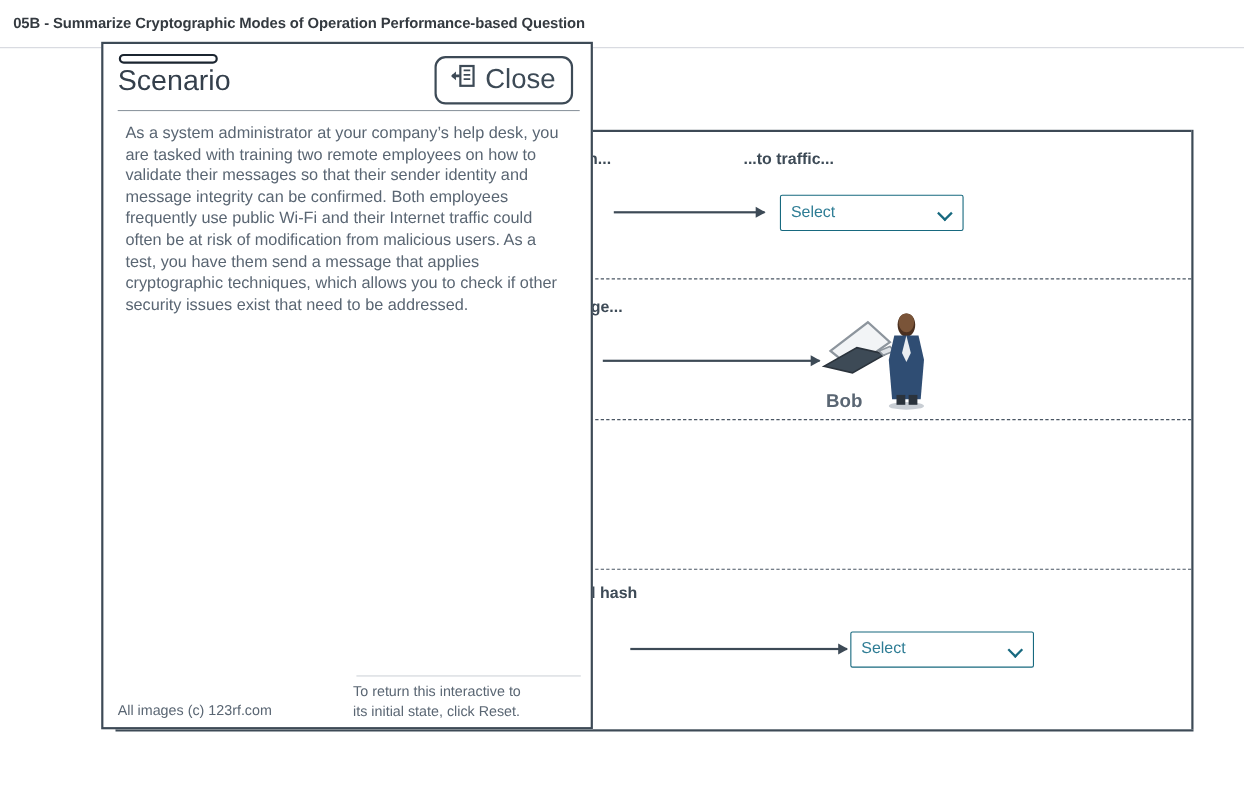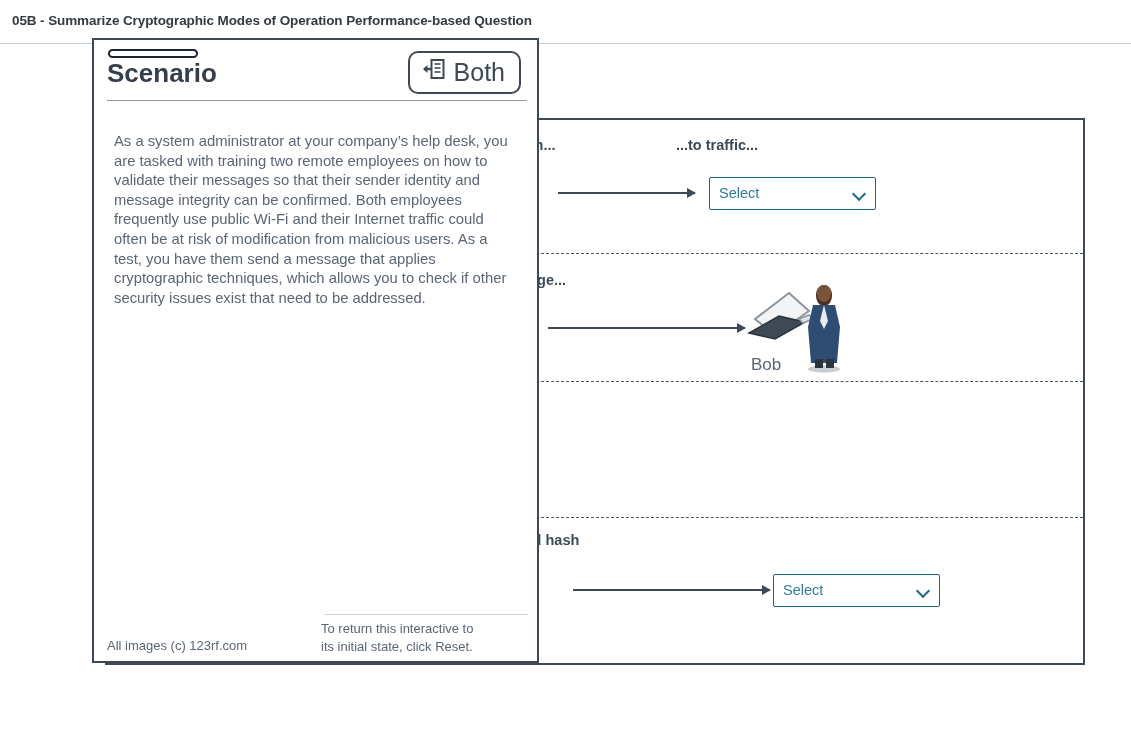--- a/index.html
+++ b/index.html
@@ -186,20 +186,21 @@
     color: #3d4a56;
     white-space: nowrap;
   }
 
   
   .person { position: absolute; }
   .person-name {
     position: absolute;
     font-size: 17px;
     color: #5a6673;
+    font-weight: bold;
   }
 
   
   .copyright {
     position: absolute;
     left: 107px; top: 594px;
     font-size: 13px;
     color: #5a6673;
   }
 
@@ -225,21 +226,21 @@
     left: 14px; top: 9px;
     width: 90px; height: 9px;
     border: 2.5px solid #1b2530;
     border-radius: 6px;
     background: #ffffff;
   }
   .modal-title {
     position: absolute;
     left: 13px; top: 18px;
     font-size: 26px;
-    font-weight: bold;
+    font-weight: normal;
     color: #343f4b;
   }
   .modal-close {
     position: absolute;
     right: 16px; top: 11px;
     display: flex; align-items: center; gap: 8px;
     padding: 4px 14px 5px 12px;
     border: 2.5px solid #3d4a56;
     border-radius: 10px;
     background: #ffffff;
@@ -253,21 +254,20 @@
     width: 420px; height: 0;
     border-top: 1.5px solid #8f98a1;
   }
   .modal-body {
     position: absolute;
     left: 20px; top: 72px;
     width: 404px;
     font-size: 14.8px;
     line-height: 19.6px;
     color: #5a6673;
-    margin-top: 20px;
   }
   .modal-footnote {
     position: absolute;
     left: 13px; top: 598px;
     font-size: 13px;
     color: #5a6673;
   }
   .modal-resetnote {
     position: absolute;
     right: 16px; top: 580px;
@@ -506,21 +506,21 @@
       <span class="glyph">
         <svg width="24" height="24" viewBox="0 0 24 24">
           <rect x="9.5" y="3" width="12" height="18" fill="none" stroke="#3d4a56" stroke-width="2"></rect>
           <line x1="12.5" y1="7" x2="18.5" y2="7" stroke="#3d4a56" stroke-width="1.6"></line>
           <line x1="12.5" y1="11" x2="18.5" y2="11" stroke="#3d4a56" stroke-width="1.6"></line>
           <line x1="12.5" y1="15" x2="18.5" y2="15" stroke="#3d4a56" stroke-width="1.6"></line>
           <path d="M9 12 L2 12" stroke="#3d4a56" stroke-width="2.4"></path>
           <path d="M5.5 8 L1 12 L5.5 16z" fill="#3d4a56"></path>
         </svg>
       </span>
-      <span>Both</span>
+      <span>Close</span>
     </div>
 
     <div class="modal-rule"></div>
 
     <div class="modal-body">As a system administrator at your company’s help desk, you are tasked with training two remote employees on how to validate their messages so that their sender identity and message integrity can be confirmed. Both employees frequently use public Wi-Fi and their Internet traffic could often be at risk of modification from malicious users. As a test, you have them send a message that applies cryptographic techniques, which allows you to check if other security issues exist that need to be addressed.</div>
 
     <div class="modal-inner-rule"></div>
 
     <div class="modal-footnote">All images (c) 123rf.com</div>
 

